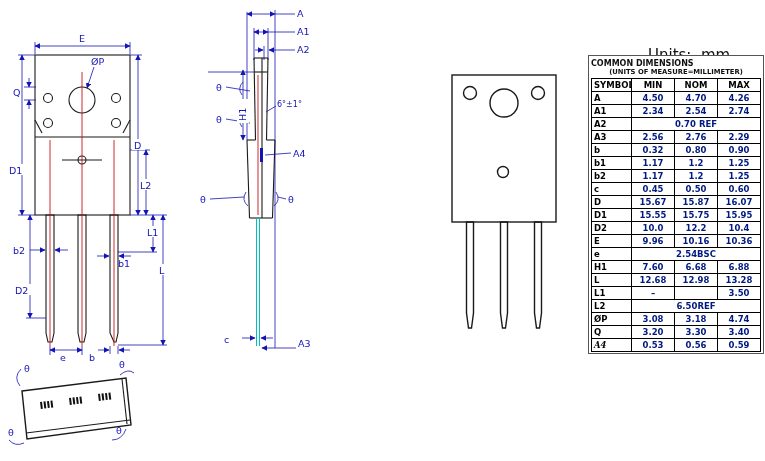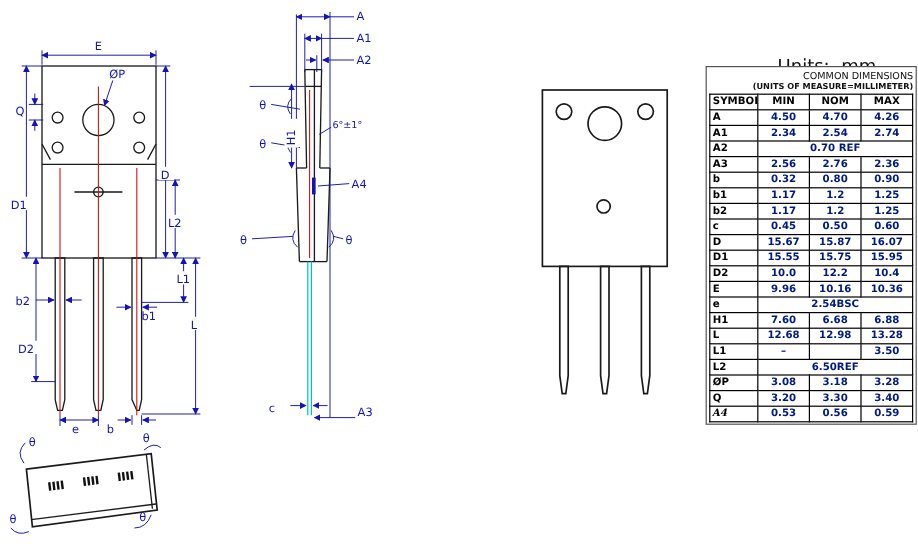--- a/index.html
+++ b/index.html
@@ -13,22 +13,22 @@
   .out { stroke:#1a1a1a; stroke-width:1.1; fill:none; }
   .out2 { stroke:#1a1a1a; stroke-width:1.4; fill:none; }
   .dim { stroke:#1414b4; stroke-width:0.8; fill:none; }
   .dimthick { stroke:#1414b4; stroke-width:3; fill:none; }
   .red { stroke:#cc1111; stroke-width:0.9; }
   .cyn { stroke:#00c0c0; stroke-width:1; }
   .wbg { fill:#ffffff; }
   .units { position:absolute; left:648px; top:18px; font-size:15px; color:#111; white-space:pre;margin-top:28px; }
   .table-wrap { position:absolute; left:588px; top:55px; width:176px; border:1px solid #555;
                 background:#fff; padding:3px 2px 1px 2px; }
-  .tbl-title { text-align:right; font-size:8px; font-weight:normal; color:#111; }
-  .tbl-subtitle { text-align:right; font-size:6.8px; font-weight:bold; color:#111; margin-bottom:2px; }
+  .tbl-title { text-align:left; font-size:8px; font-weight:bold; color:#111; }
+  .tbl-subtitle { text-align:center; font-size:6.8px; font-weight:bold; color:#111; margin-bottom:2px; }
   table.dims { border-collapse:collapse; width:100%; table-layout:fixed;padding-left:44px; }
   .dims th, .dims td { border:1px solid #000; font-size:8.5px; font-weight:bold;
                        padding:0 2px; height:13px; text-align:center; color:#001a80;
                        overflow:hidden; white-space:nowrap; }
   .dims th { color:#000; }
   .dims td.sym { text-align:left; color:#000; }
   .italic { font-style:italic; font-family:"DejaVu Serif",serif; }
 </style>
 </head>
 <body>
@@ -270,21 +270,21 @@
             <td>2.74</td>
           </tr>
         <tr>
             <td class="sym">A2</td>
             <td colspan="3">0.70 REF</td>
           </tr>
         <tr>
             <td class="sym">A3</td>
             <td>2.56</td>
             <td>2.76</td>
-            <td>2.36</td>
+            <td>2.29</td>
           </tr>
         <tr>
             <td class="sym">b</td>
             <td>0.32</td>
             <td>0.80</td>
             <td>0.90</td>
           </tr>
         <tr>
             <td class="sym">b1</td>
             <td>1.17</td>
@@ -350,21 +350,21 @@
             <td>3.50</td>
           </tr>
         <tr>
             <td class="sym">L2</td>
             <td colspan="3">6.50REF</td>
           </tr>
         <tr>
             <td class="sym">ØP</td>
             <td>3.08</td>
             <td>3.18</td>
-            <td>3.28</td>
+            <td>4.74</td>
           </tr>
         <tr>
             <td class="sym">Q</td>
             <td>3.20</td>
             <td>3.30</td>
             <td>3.40</td>
           </tr>
         <tr>
             <td class="sym italic">A4</td>
             <td>0.53</td>

